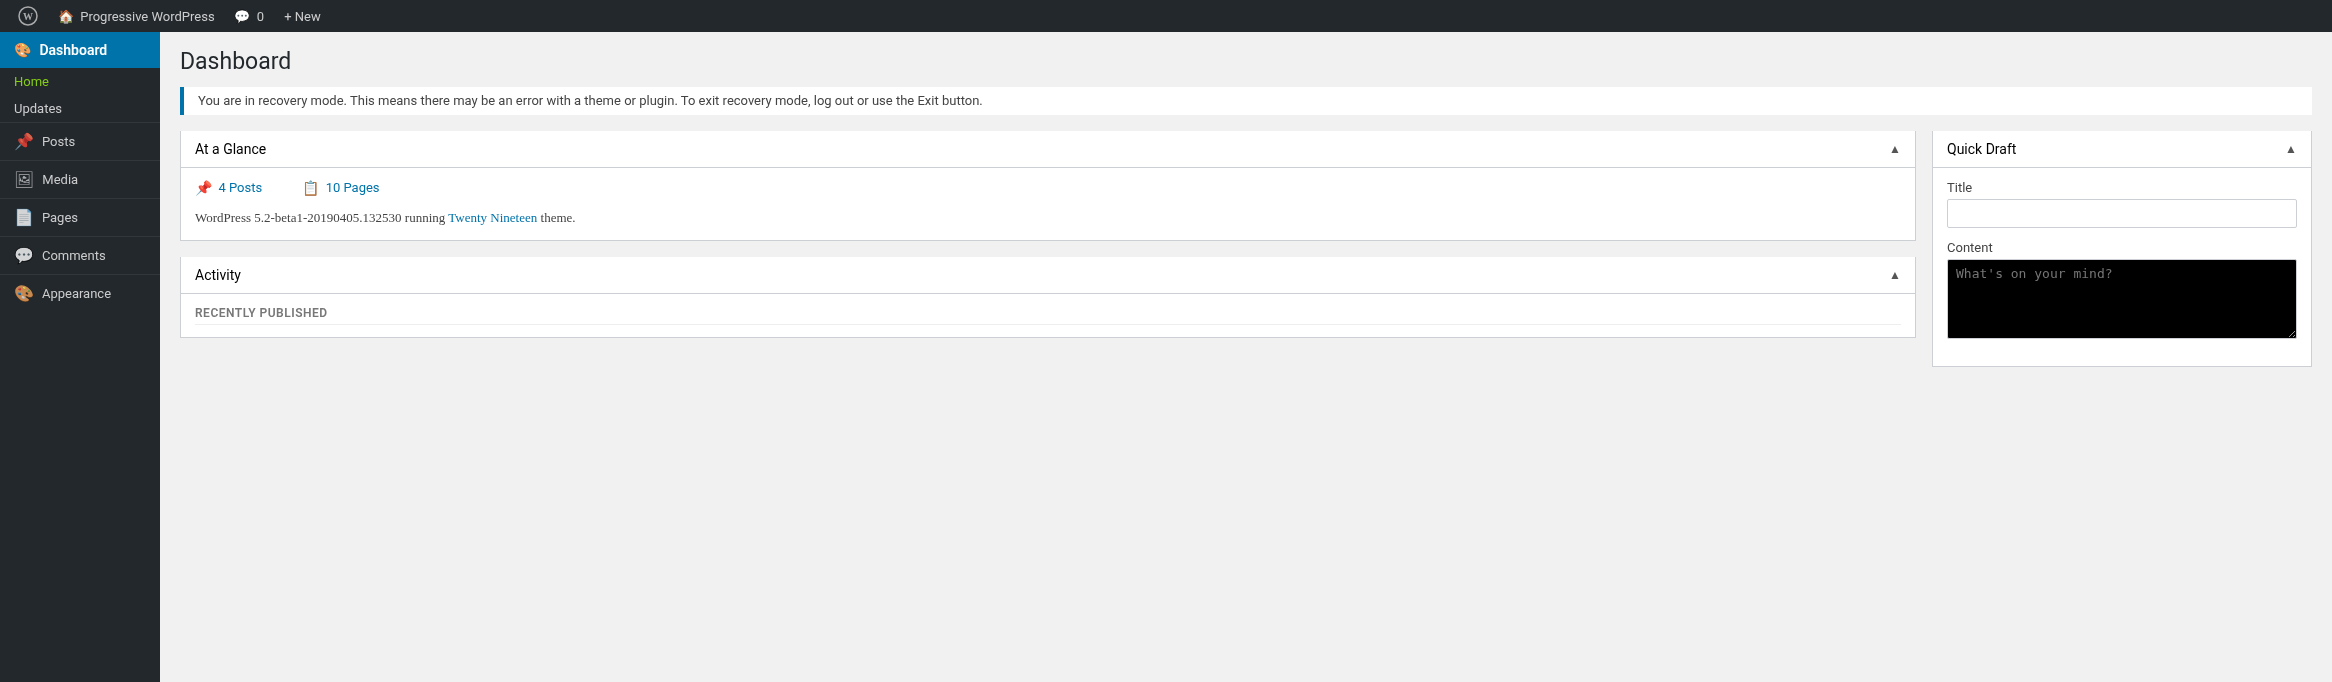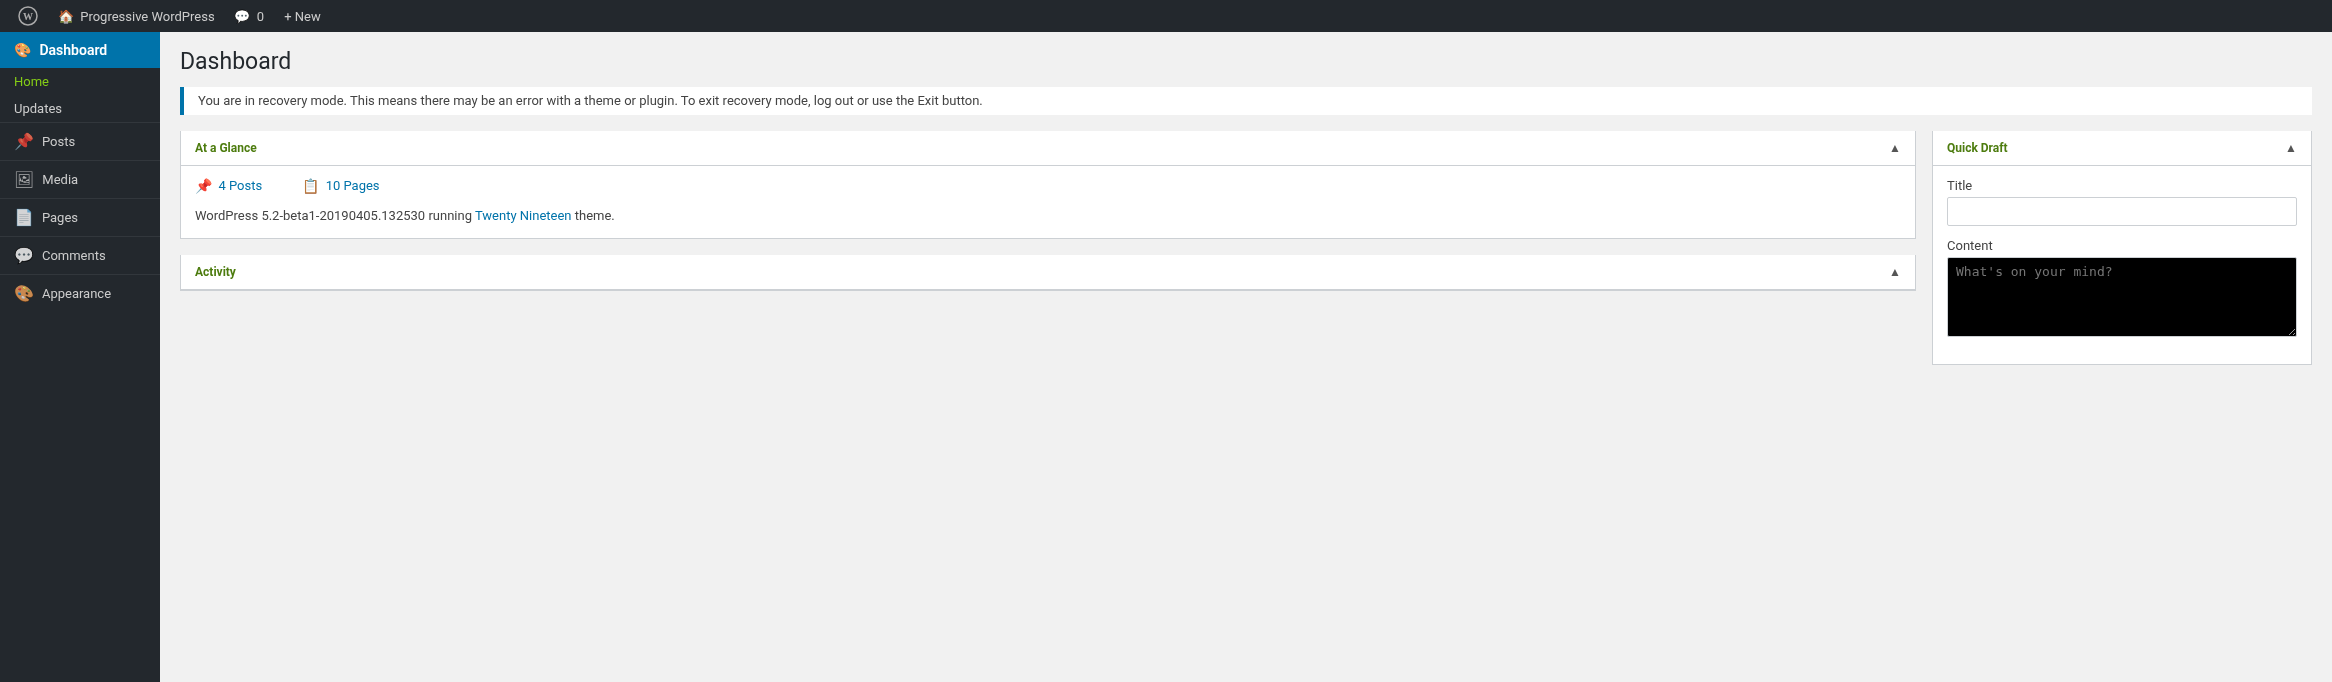--- a/index.html
+++ b/index.html
@@ -144,23 +144,23 @@
     }
     .postbox-header {
       background: #fff;
       border-bottom: 1px solid #ccd0d4;
       padding: 10px 14px;
       display: flex;
       align-items: center;
       justify-content: space-between;
     }
     .postbox-title {
-      font-size: 12px;
-      font-weight: 700;
-      color: #4d7c0f;
+      font-size: 14px;
+      font-weight: 400;
+      color: #000000;
     }
     .toggle-arrow {
       color: #555;
       font-size: 12px;
       cursor: pointer;
     }
     .postbox-body {
       padding: 12px 14px;
     }
 
@@ -176,20 +176,21 @@
       gap: 6px;
       color: #0073aa;
       font-size: 13px;
       cursor: pointer;
     }
     .glance-icon { font-size: 14px; color: #777; }
     .glance-text {
       color: #444;
       font-size: 13px;
       line-height: 1.6;
+      font-family: Liberation Serif, serif;
     }
     .glance-text a { color: #0073aa; text-decoration: none; }
 
     
     .activity-label {
       color: #777;
       font-size: 12px;
       font-weight: 600;
       text-transform: uppercase;
       letter-spacing: 0.5px;
@@ -314,20 +315,23 @@
                 <span>WordPress 5.2-beta1-20190405.132530 running </span><a>Twenty Nineteen</a><span> theme.</span>
               </div>
             </div>
           </div>
 
           <div class="postbox">
             <div class="postbox-header">
               <span class="postbox-title">Activity</span>
               <span class="toggle-arrow">▲</span>
             </div>
+            <div class="postbox-body">
+              <div class="activity-label">Recently Published</div>
+            </div>
           </div>
 
         </div>
 
         <div class="col-right">
 
           <div class="postbox">
             <div class="postbox-header">
               <span class="postbox-title">Quick Draft</span>
               <span class="toggle-arrow">▲</span>

